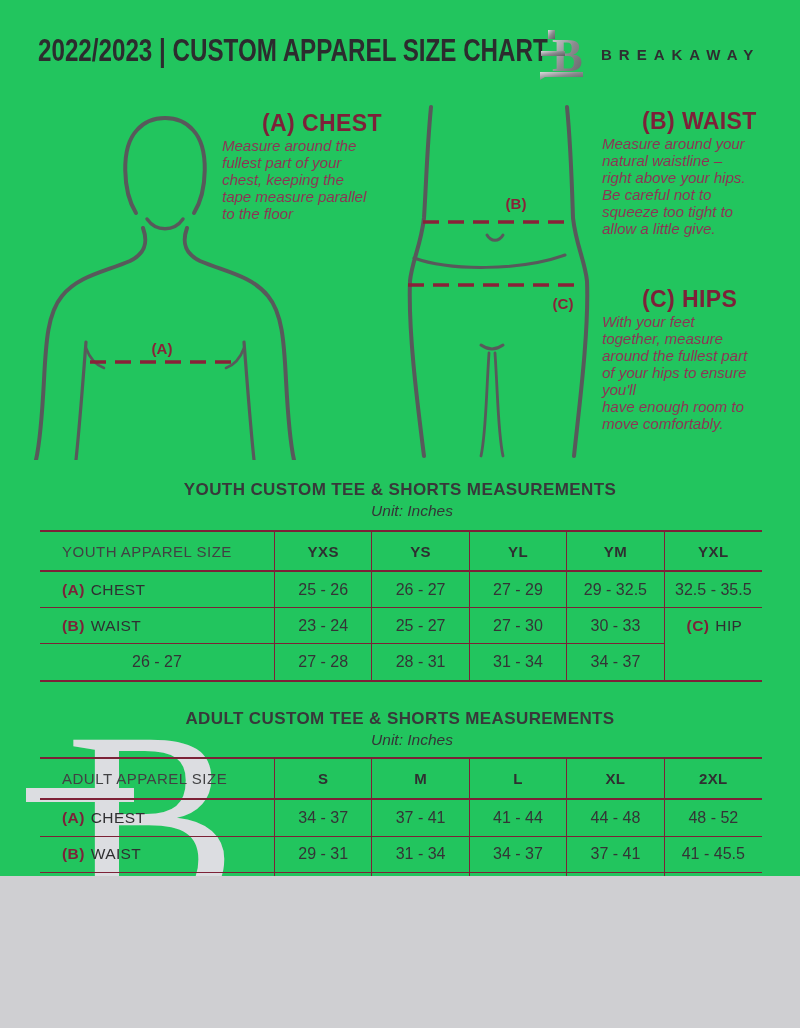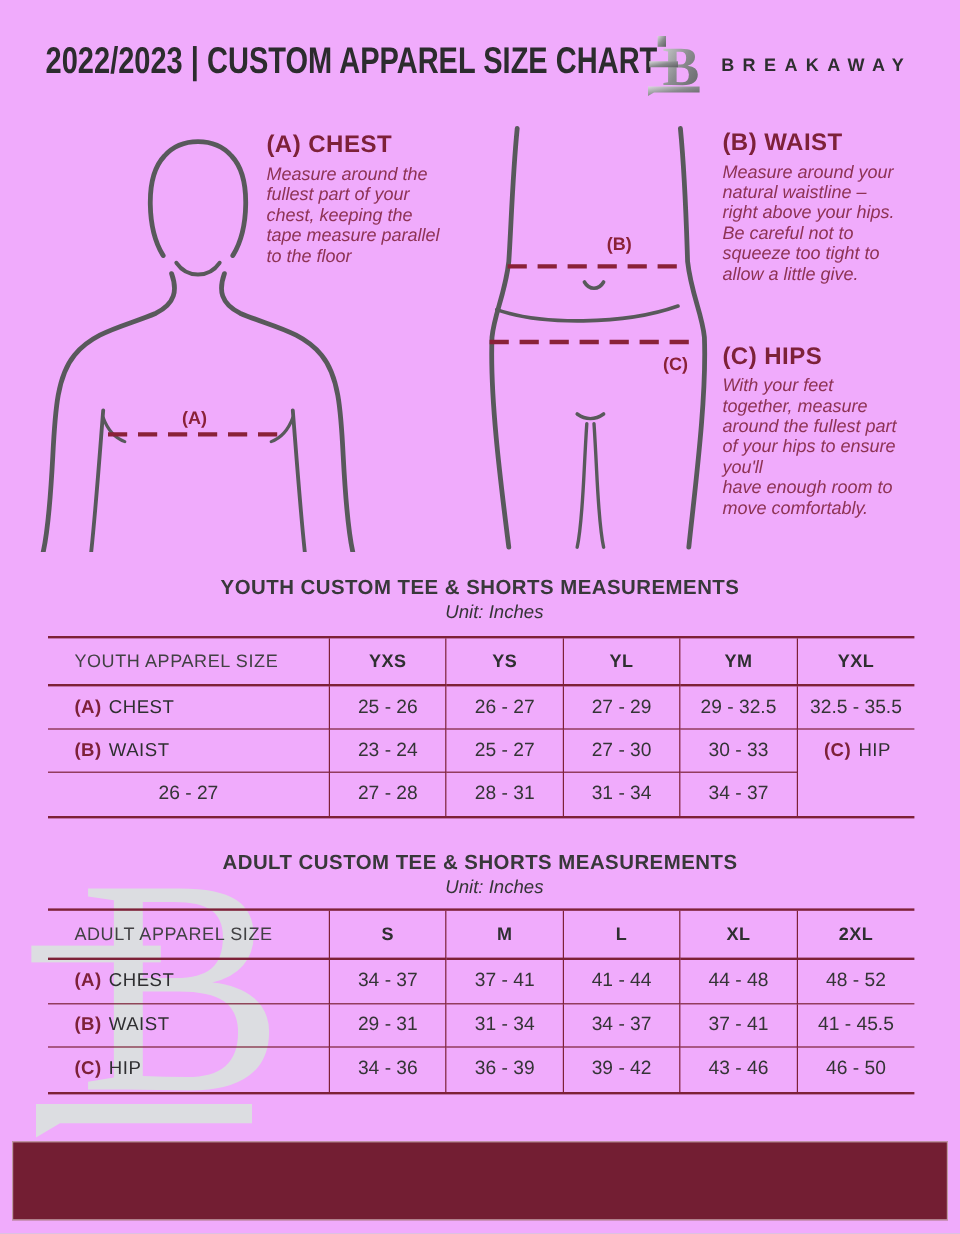--- a/index.html
+++ b/index.html
@@ -1,36 +1,36 @@
 <!DOCTYPE html>
 <html><head>
 <meta charset="utf-8">
 <style>
   html,body{margin:0;padding:0;background:#cfcfd2;}
   .page{
-    position:relative; width:800px; height:1028px; margin:0 auto;
-    background:#f0abfc; overflow:hidden;
+    position:relative; width:800px; height:876px; margin:0 auto;
+    background:#22c55e; overflow:hidden;
     font-family:"Liberation Sans", sans-serif;
     --maroon:#7d2139; --tbl:#7d2137; --ink:#2f2f31;
   }
   .abs{position:absolute;}
 
   
   .hdr-title{
     left:38px; top:34px; font-size:31px; line-height:34px; font-weight:700;
     color:#2c2c2e; letter-spacing:0px; white-space:nowrap;
     transform:scaleX(.78); transform-origin:0 50%;
   }
   .brand-word{
     left:601px; top:46px; font-size:15px; font-weight:700; color:#2e2e30;
     letter-spacing:7px; white-space:nowrap;
   }
 
   
-  .sec-head{font-size:20px; font-weight:700; color:var(--maroon); letter-spacing:.4px; white-space:nowrap;}
+  .sec-head{font-size:23px; font-weight:700; color:var(--maroon); letter-spacing:.4px; white-space:nowrap;margin-left:40px;}
   .desc{
     font-size:15px; font-style:italic; color:#8e3355; line-height:17px;
     white-space:pre-line;
   }
   .marker{font-size:15px; font-weight:700; color:#8a2138; width:50px; text-align:center;}
 
   
   .tbl-title{left:0; right:0; text-align:center; font-size:17px; font-weight:700;
     color:#38383a; letter-spacing:.4px;}
   .tbl-unit{left:0; right:0; text-align:center; font-size:15.5px; font-style:italic;

